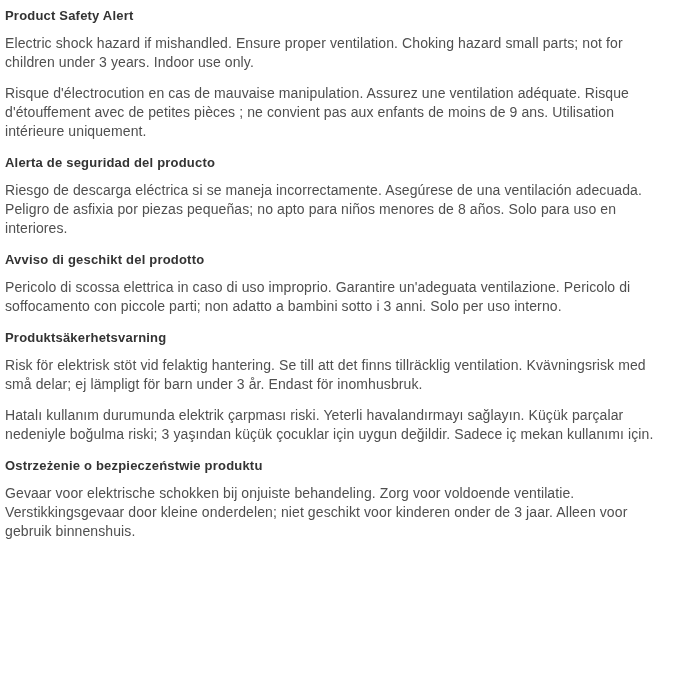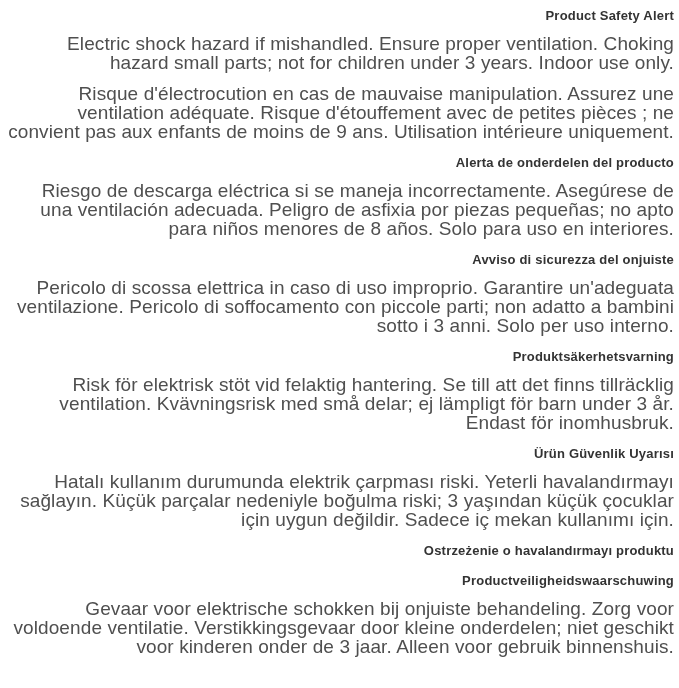--- a/index.html
+++ b/index.html
@@ -12,32 +12,32 @@
     min-height: 688px;
     font-family: "Liberation Sans", "DejaVu Sans", sans-serif;
     -webkit-font-smoothing: antialiased;
   }
   .doc {
     box-sizing: border-box;
     width: 679px;
     padding: 2px 5px 6px 5px;
   }
   .section {
-    text-align: right;
+    text-align: left;
   }
   .section-heading {
     font-size: 13px;
     font-weight: 700;
     line-height: 19px;
     color: var(--heading-color, #333333);
     margin: 11px 0 9px 0;
     letter-spacing: 0.2px;
   }
   .section-body {
-    font-size: 19px;
+    font-size: 14px;
     font-weight: 400;
     line-height: 19px;
     color: var(--body-color, #4f4f4f);
     margin: 0 0 12px 0;
     letter-spacing: 0.1px;
   }
   .section:first-child .section-heading {
     margin-top: 4px;
   }
 </style>
@@ -50,41 +50,39 @@
     <div class="section-heading">Product Safety Alert</div>
     <p class="section-body">Electric shock hazard if mishandled. Ensure proper ventilation. Choking hazard small parts; not for children under 3 years. Indoor use only.</p>
   </div>
 
 
   <div class="section">
     <p class="section-body">Risque d'électrocution en cas de mauvaise manipulation. Assurez une ventilation adéquate. Risque d'étouffement avec de petites pièces ; ne convient pas aux enfants de moins de 9 ans. Utilisation intérieure uniquement.</p>
   </div>
 
   <div class="section">
-    <div class="section-heading">Alerta de onderdelen del producto</div>
+    <div class="section-heading">Alerta de seguridad del producto</div>
     <p class="section-body">Riesgo de descarga eléctrica si se maneja incorrectamente. Asegúrese de una ventilación adecuada. Peligro de asfixia por piezas pequeñas; no apto para niños menores de 8 años. Solo para uso en interiores.</p>
   </div>
 
   <div class="section">
-    <div class="section-heading">Avviso di sicurezza del onjuiste</div>
+    <div class="section-heading">Avviso di geschikt del prodotto</div>
     <p class="section-body">Pericolo di scossa elettrica in caso di uso improprio. Garantire un'adeguata ventilazione. Pericolo di soffocamento con piccole parti; non adatto a bambini sotto i 3 anni. Solo per uso interno.</p>
   </div>
 
   <div class="section">
     <div class="section-heading">Produktsäkerhetsvarning</div>
     <p class="section-body">Risk för elektrisk stöt vid felaktig hantering. Se till att det finns tillräcklig ventilation. Kvävningsrisk med små delar; ej lämpligt för barn under 3 år. Endast för inomhusbruk.</p>
   </div>
 
   <div class="section">
-    <div class="section-heading">Ürün Güvenlik Uyarısı</div>
     <p class="section-body">Hatalı kullanım durumunda elektrik çarpması riski. Yeterli havalandırmayı sağlayın. Küçük parçalar nedeniyle boğulma riski; 3 yaşından küçük çocuklar için uygun değildir. Sadece iç mekan kullanımı için.</p>
   </div>
 
   <div class="section">
-    <div class="section-heading">Ostrzeżenie o havalandırmayı produktu</div>
+    <div class="section-heading">Ostrzeżenie o bezpieczeństwie produktu</div>
   </div>
 
   <div class="section">
-    <div class="section-heading">Productveiligheidswaarschuwing</div>
     <p class="section-body">Gevaar voor elektrische schokken bij onjuiste behandeling. Zorg voor voldoende ventilatie. Verstikkingsgevaar door kleine onderdelen; niet geschikt voor kinderen onder de 3 jaar. Alleen voor gebruik binnenshuis.</p>
   </div>
 
 </div>
 
 </body></html>

